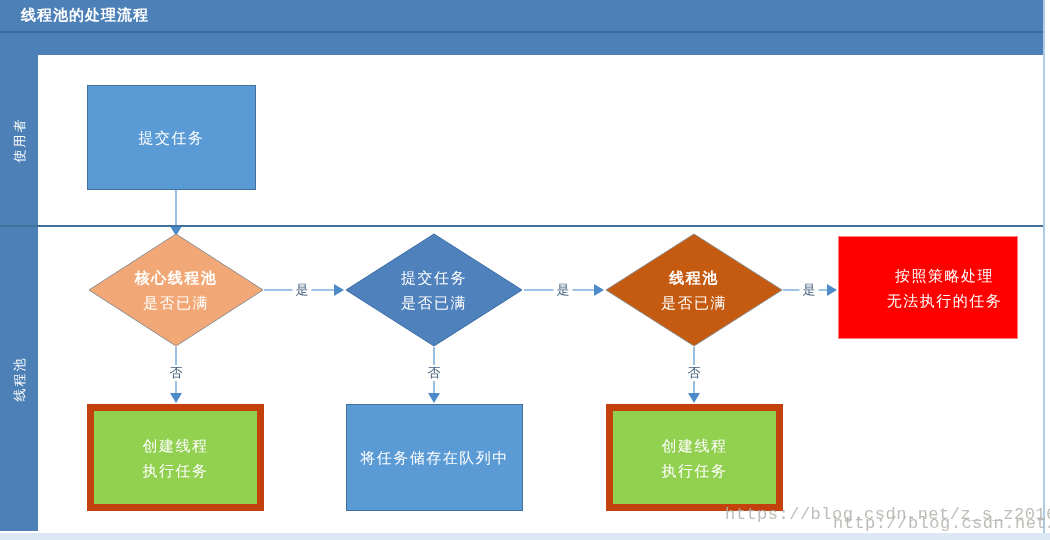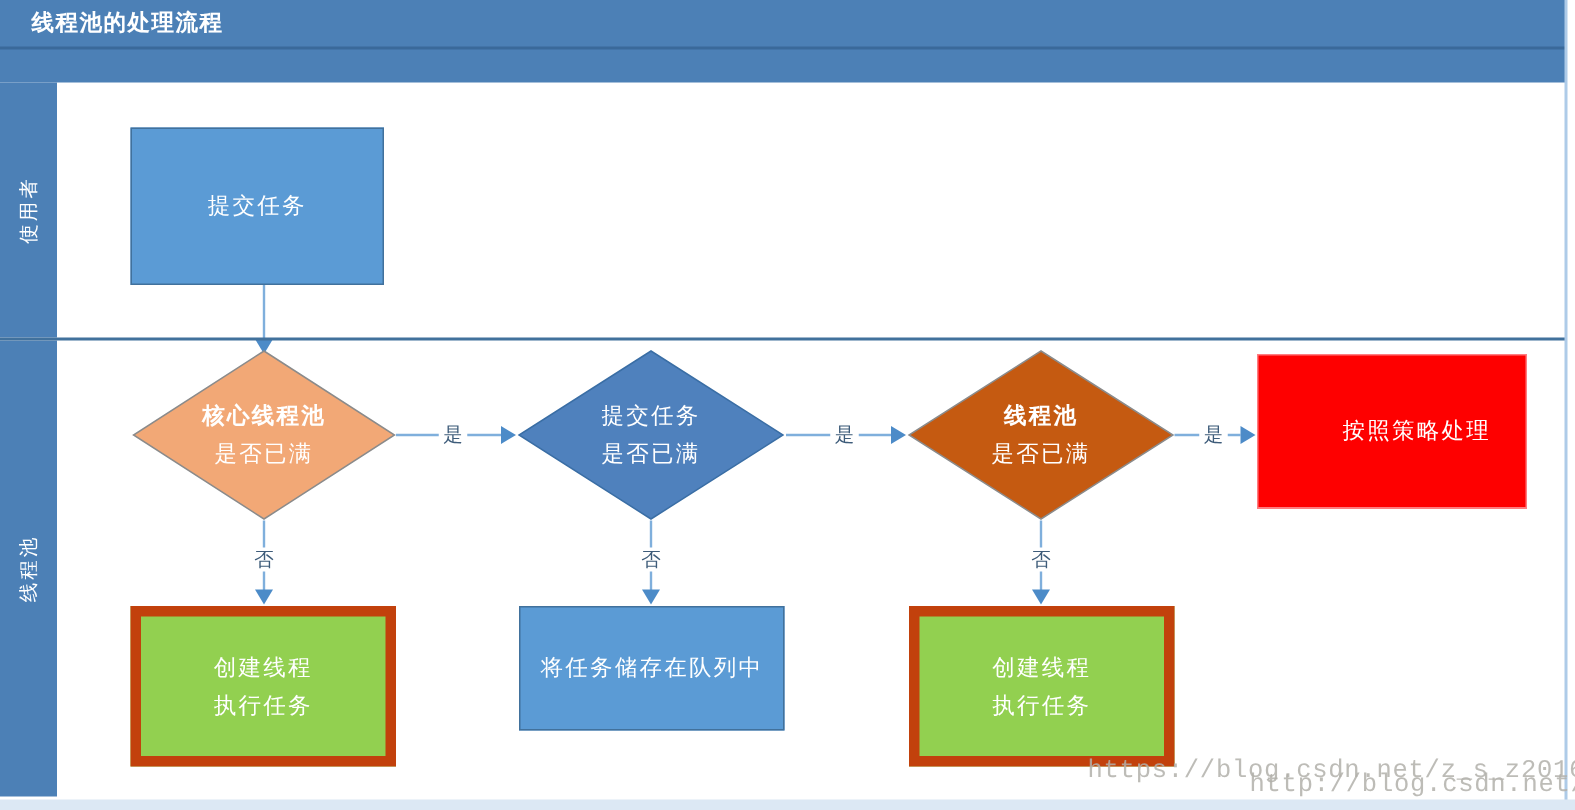--- a/index.html
+++ b/index.html
@@ -122,31 +122,32 @@
     </svg>
     <div class="node-text">
       <span class="emph">线程池</span>
       <span>是否已满</span>
     </div>
   </div>
 
   <div class="node rej-red" style="left:838px;top:236px;width:180px;height:103px;">
     <div class="node-text">
       <span>按照策略处理</span>
+      <span>无法执行的任务</span>
     </div>
   </div>
 
   <div class="node act-green" style="left:87px;top:404px;width:177px;height:107px;">
     <div class="node-text">
       <span>创建线程</span>
       <span>执行任务</span>
     </div>
   </div>
 
-  <div class="node proc-blue" style="left:346px;top:404px;width:177px;height:83px;">
+  <div class="node proc-blue" style="left:346px;top:404px;width:177px;height:107px;">
     <div class="node-text">
         <span>将任务储存在队列中</span>
       </div>
   </div>
 
   <div class="node act-green" style="left:606px;top:404px;width:177px;height:107px;">
     <div class="node-text">
       <span>创建线程</span>
       <span>执行任务</span>
     </div>

